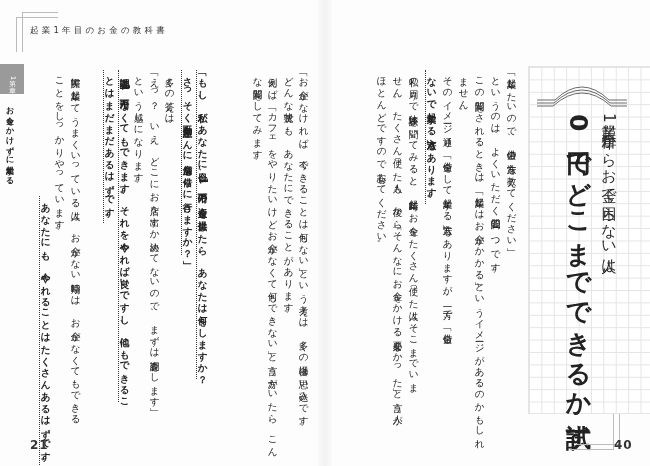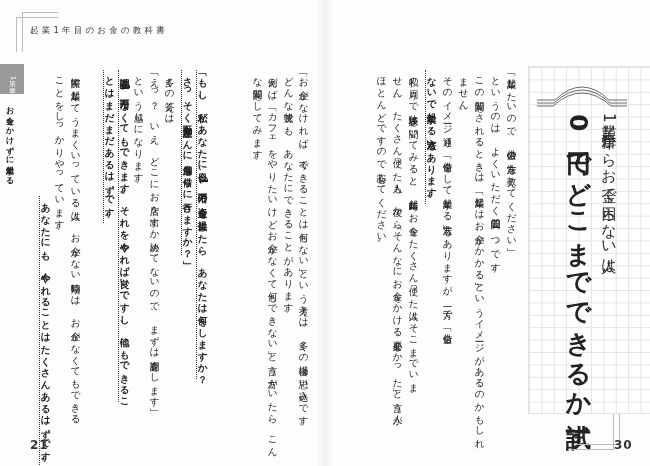--- a/index.html
+++ b/index.html
@@ -92,14 +92,14 @@
       <path d="M0 28 H16 Q45 2 74 28 H90"></path>
     </g>
   </svg>
   <div class="title-sub">起業1年目からお金で困らない人は、</div>
   <div class="title-main">0円でどこまでできるか試す</div>
 
   <div class="foot-frame">
       <div class="l1"></div>
       <div class="l2"></div>
     </div>
-  <div class="page-num" style="left:614px; top:438px;">30</div>
+  <div class="page-num" style="left:614px; top:438px;">40</div>
 </div>
 
 </body></html>

